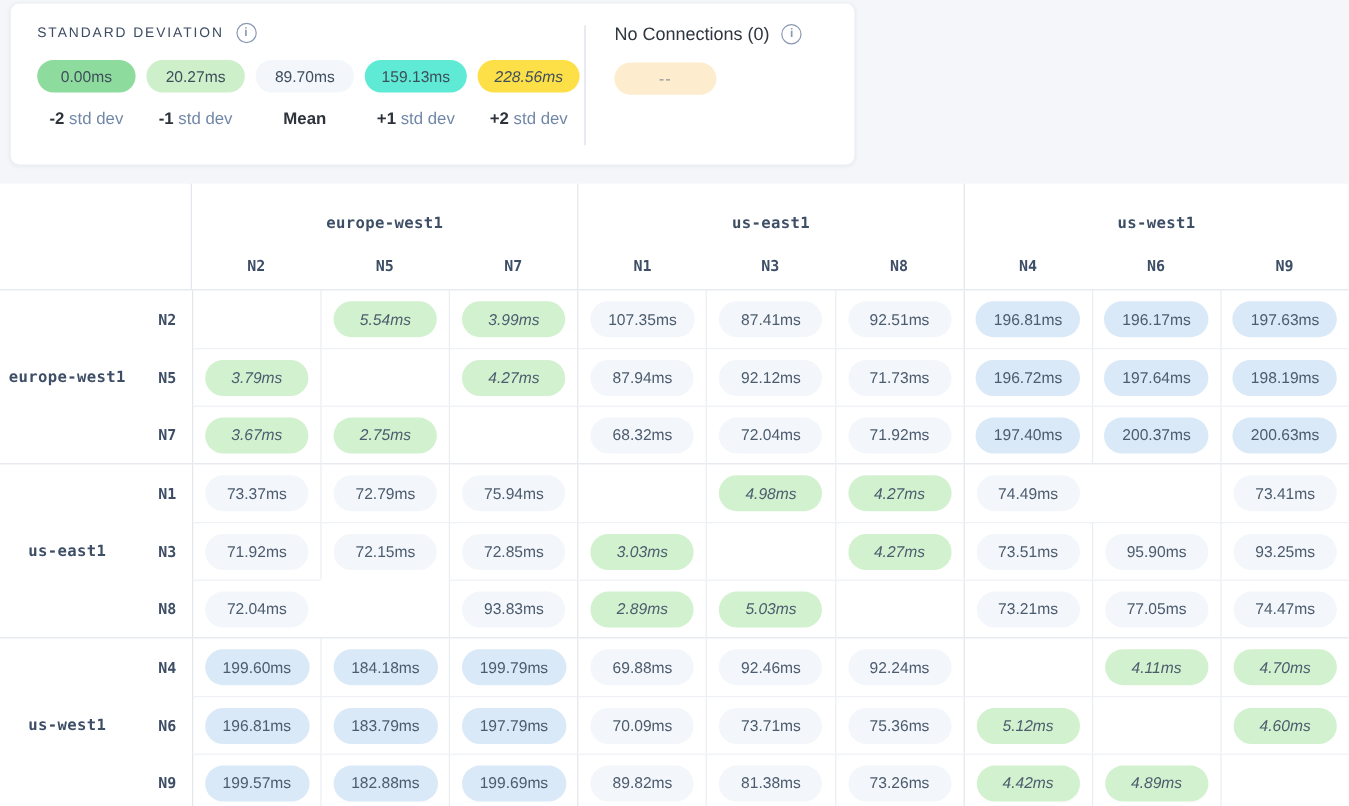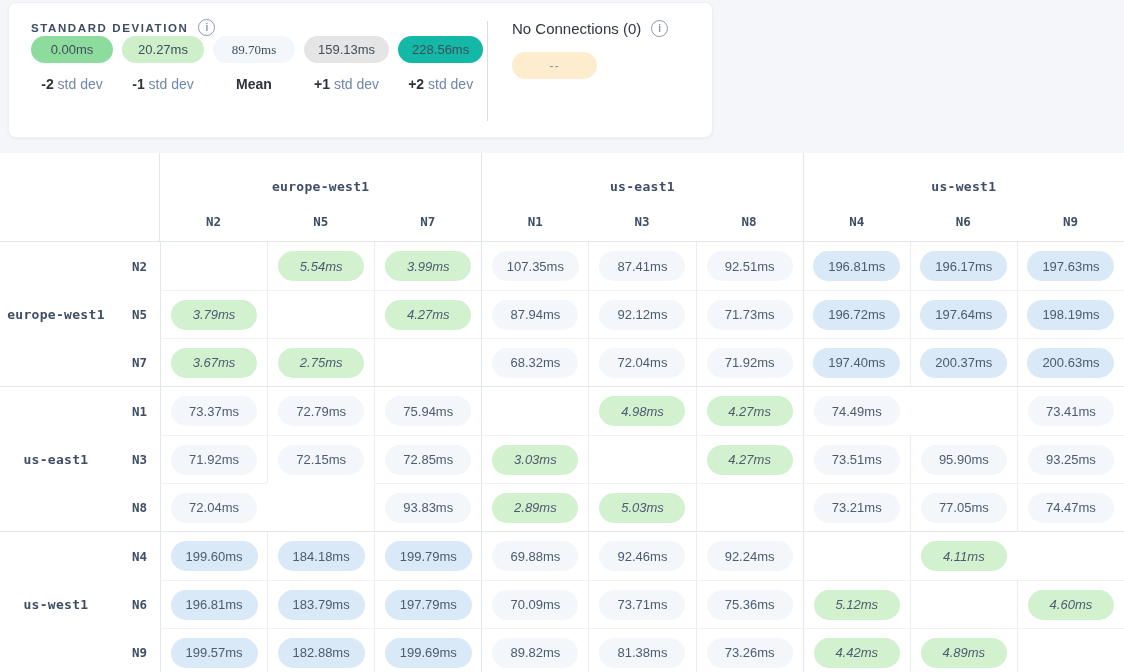--- a/index.html
+++ b/index.html
@@ -14,30 +14,30 @@
   
   .legend-card {
     margin: 2px 0 0 8px; width: 705px; height: 136px;
     background: #fff; border: 1px solid #eceff3; border-radius: 8px;
     box-shadow: 0 1px 3px rgba(40,60,90,0.05);
     display: flex;
   }
   .legend-left { flex: none; width: 478px; padding: 16px 0 0 22px; }
   .legend-title-row { display: flex; align-items: center; gap: 10px; }
   .legend-title {
-    font-size: 11.5px; font-weight: bold; letter-spacing: 1.6px;
+    font-size: 11.5px; font-weight: normal; letter-spacing: 1.6px;
     color: #3d4b63;
   }
   .info-icon {
     width: 17px; height: 17px; border: 1.5px solid #8a98b2; border-radius: 50%;
     color: #8a98b2; font-size: 10px; font-weight: bold; font-style: normal;
     display: inline-flex; align-items: center; justify-content: center;
     cursor: pointer; flex: none;
   }
-  .legend-pills { display: flex; gap: 9px; }
+  .legend-pills { display: flex; gap: 9px; margin-top: 14px; }
   .legend-item { display: flex; flex-direction: column; align-items: center; gap: 13px; }
   .lpill {
     min-width: 82px; height: 27px; border-radius: 14px; padding: 0 14px;
     display: inline-flex; align-items: center; justify-content: center;
     font-size: 13px; color: #3f4e5d;
   }
   .llabel { font-size: 14px; color: #2e333b; font-weight: bold; white-space: nowrap; }
   .llabel .ldev { font-weight: normal; color: #7187a8; }
   .vdivider { width: 1px; background: #d9dde4; margin: 18px 0 16px; flex: none; }
   .legend-right { flex: 1; padding: 17px 0 0 24px; }
@@ -114,29 +114,29 @@
     <div class="legend-pills">
       <div class="legend-item">
         <span class="lpill" style="background-color: rgb(142, 220, 157);">0.00ms</span>
         <span class="llabel"><b>-2</b> <span class="ldev">std dev</span></span>
       </div>
       <div class="legend-item">
         <span class="lpill" style="background-color: rgb(205, 240, 202);">20.27ms</span>
         <span class="llabel"><b>-1</b> <span class="ldev">std dev</span></span>
       </div>
       <div class="legend-item">
-        <span class="lpill" style="background-color: rgb(243, 246, 251); font-family: Liberation Serif, serif;">89.70ms</span>
+        <span class="lpill" style="background-color: rgb(243, 246, 251);">89.70ms</span>
         <span class="llabel"><b>Mean</b> <span class="ldev"></span></span>
       </div>
       <div class="legend-item">
-        <span class="lpill" style="background-color: #e5e5e5; text-align: center;">159.13ms</span>
+        <span class="lpill" style="background-color: #5eead4; text-align: center;">159.13ms</span>
         <span class="llabel"><b>+1</b> <span class="ldev">std dev</span></span>
       </div>
       <div class="legend-item">
-        <span class="lpill" style="background-color: #14b8a6;">228.56ms</span>
+        <span class="lpill" style="background-color: #fde047; font-style: italic;">228.56ms</span>
         <span class="llabel"><b>+2</b> <span class="ldev">std dev</span></span>
       </div>
     </div>
   </div>
   <div class="vdivider"></div>
   <div class="legend-right">
     <div class="legend-title-row">
       <span class="nc-title">No Connections (0)</span>
       <span class="info-icon">i</span>
     </div>
@@ -335,20 +335,23 @@
         <div class="mx-cell wbl" style="grid-row:1;grid-column:7">
           <span class="pill neutral">92.46ms</span>
         </div>
         <div class="mx-cell wbl" style="grid-row:1;grid-column:8">
           <span class="pill neutral">92.24ms</span>
         </div>
         <div class="mx-cell gbl" style="grid-row:1;grid-column:9"></div>
         <div class="mx-cell wbl" style="grid-row:1;grid-column:10">
           <span class="pill green">4.11ms</span>
         </div>
+        <div class="mx-cell wbl" style="grid-row:1;grid-column:11">
+          <span class="pill green">4.70ms</span>
+        </div>
         <div class="mx-node-row" style="grid-row:2;grid-column:2">N6</div>
         <div class="mx-cell gbl itb" style="grid-row:2;grid-column:3">
           <span class="pill blue">196.81ms</span>
         </div>
         <div class="mx-cell wbl itb" style="grid-row:2;grid-column:4">
           <span class="pill blue">183.79ms</span>
         </div>
         <div class="mx-cell wbl itb" style="grid-row:2;grid-column:5">
           <span class="pill blue">197.79ms</span>
         </div>

